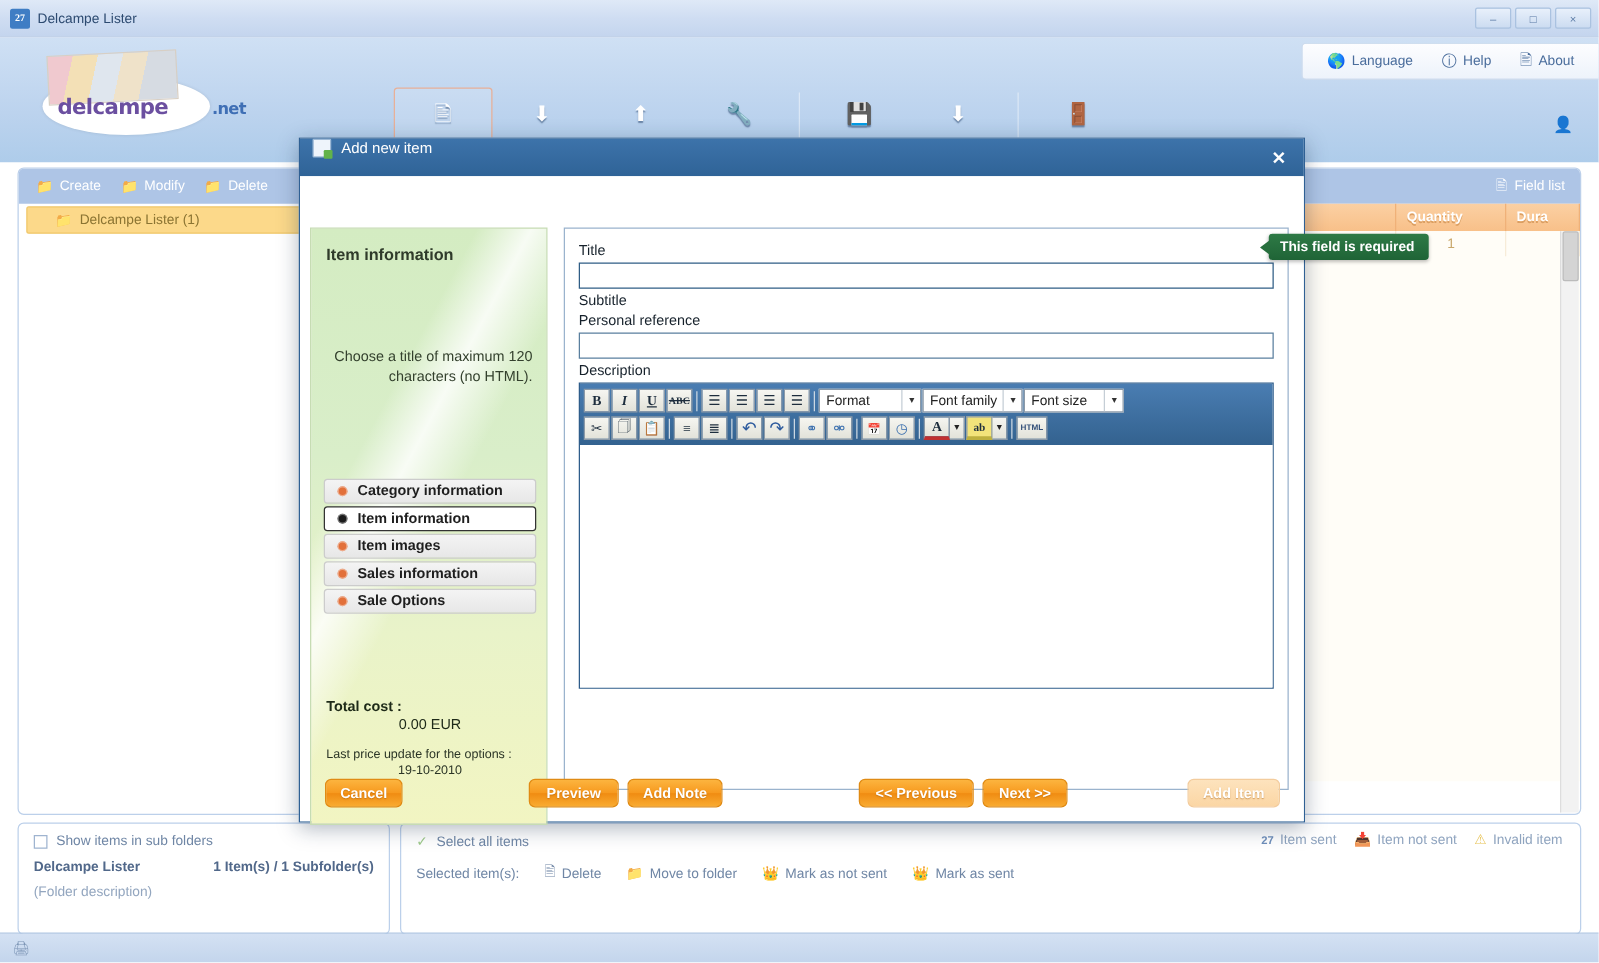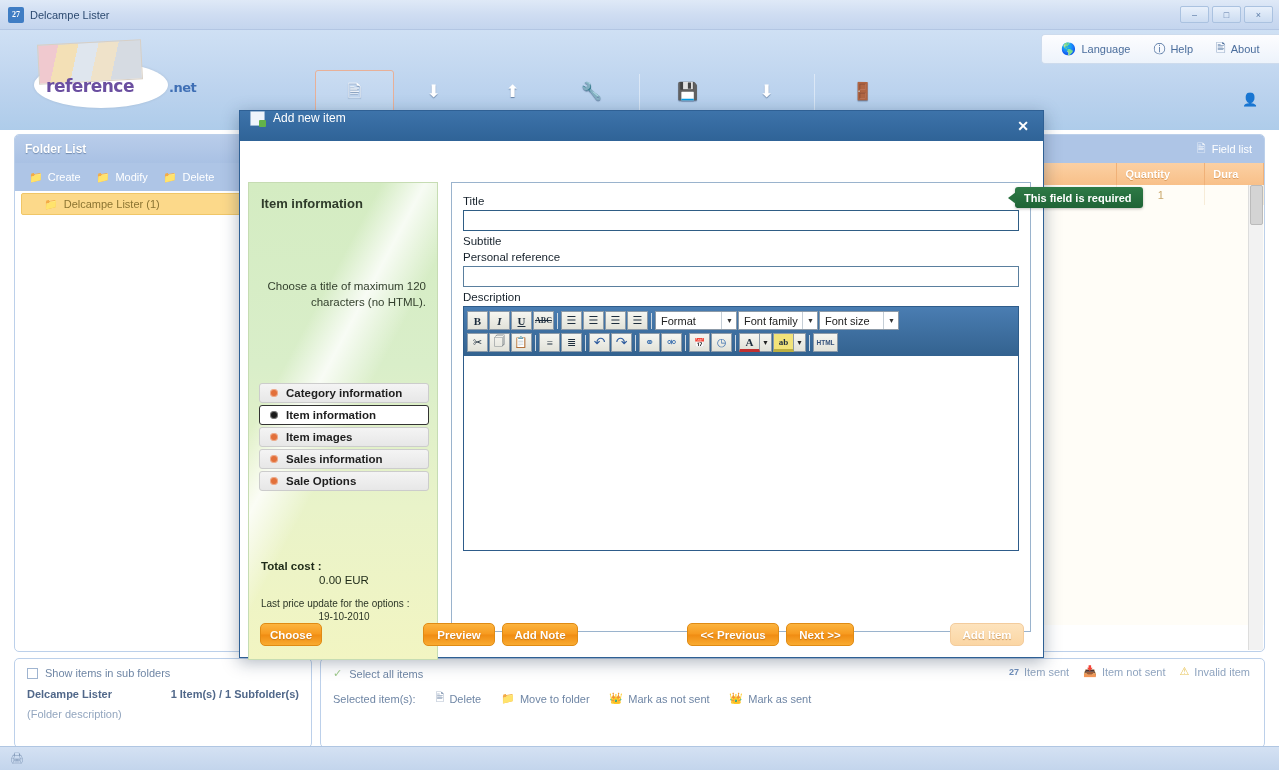--- a/index.html
+++ b/index.html
@@ -410,21 +410,21 @@
       <div class="win-btn">–</div>
       <div class="win-btn">□</div>
       <div class="win-btn">×</div>
     </div>
   </div>
 
   <div class="app-banner">
     <div class="logo-wrap">
       <div class="logo-oval"></div>
       <div class="logo-pics"></div>
-      <div class="logo-text"><span>reference</span><span class="dotnet">.net</span></div>
+      <div class="logo-text"><span>delcampe</span><span class="dotnet">.net</span></div>
     </div>
 
     <div class="ribbon">
       <div class="ribbon-btn active">
         <span class="ic">🖹</span>
         <span>Send Items</span>
       </div>
       <div class="ribbon-btn">
         <span class="ic">⬇</span>
         <span>Import</span>
@@ -466,21 +466,20 @@
         <span class="ic">🖹</span>
         <span>About</span>
       </div>
     </div>
     <div class="user-icon">👤</div>
   </div>
 
   <div class="workspace">
 
     <div class="panel-folders">
-      <div class="panel-head">Folder List</div>
       <div class="panel-toolbar">
         <div class="tb">
           <span>📁</span>
           <span>Create</span>
         </div>
         <div class="tb">
           <span>📁</span>
           <span>Modify</span>
         </div>
         <div class="tb">
@@ -686,21 +685,21 @@
               <div class="ed-sep"></div>
               <div class="ed-btn wide" style="font-size:6.5px;font-weight:bold;color:#33507a;font-family:'Liberation Sans',sans-serif">HTML</div>
             </div>
 
           </div>
           <div class="ed-area" contenteditable="true" style=""></div>
         </div>
       </div>
 
       <div class="dlg-footer">
-        <div class="obtn" style="left:20px;width:62px">Choose</div>
+        <div class="obtn" style="left:20px;width:62px">Cancel</div>
         <div class="obtn" style="left:183px;width:72px">Preview</div>
         <div class="obtn" style="left:262px;width:76px">Add Note</div>
         <div class="obtn" style="left:447px;width:92px">&lt;&lt; Previous</div>
         <div class="obtn" style="left:546px;width:68px">Next &gt;&gt;</div>
         <div class="obtn disabled" style="left:710px;width:74px">Add Item</div>
       </div>
 
     </div>
   </div>
 

